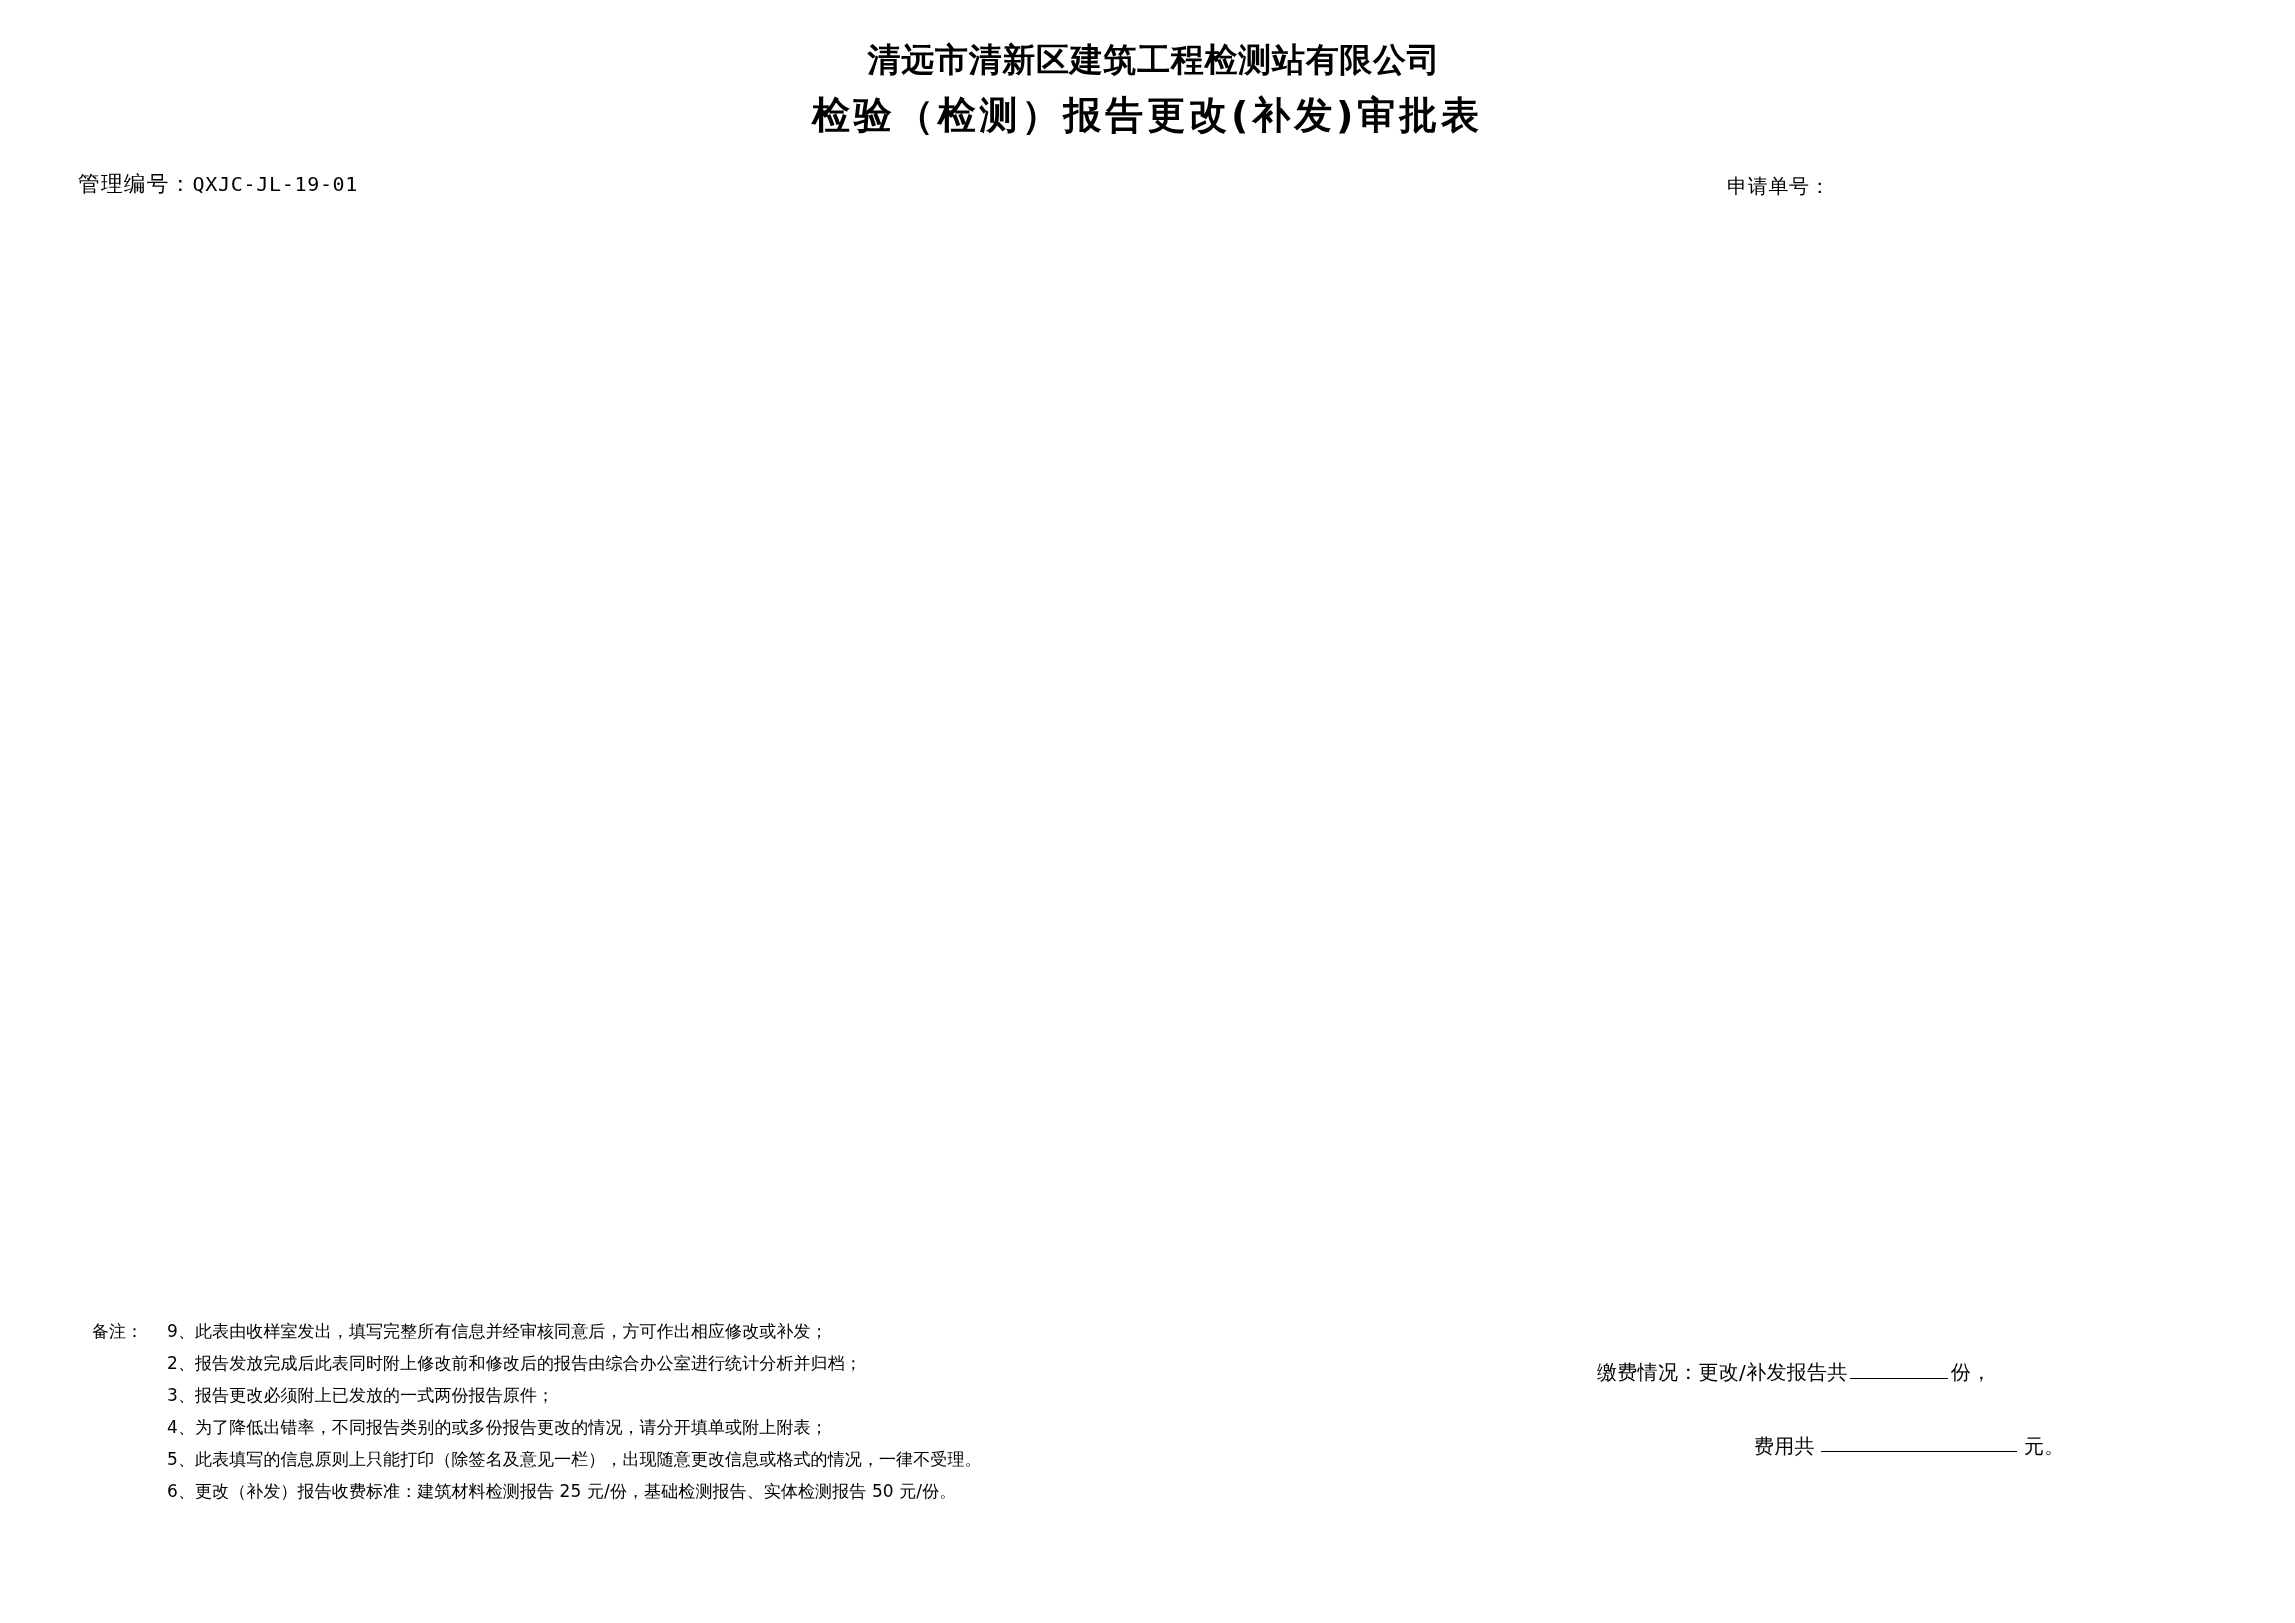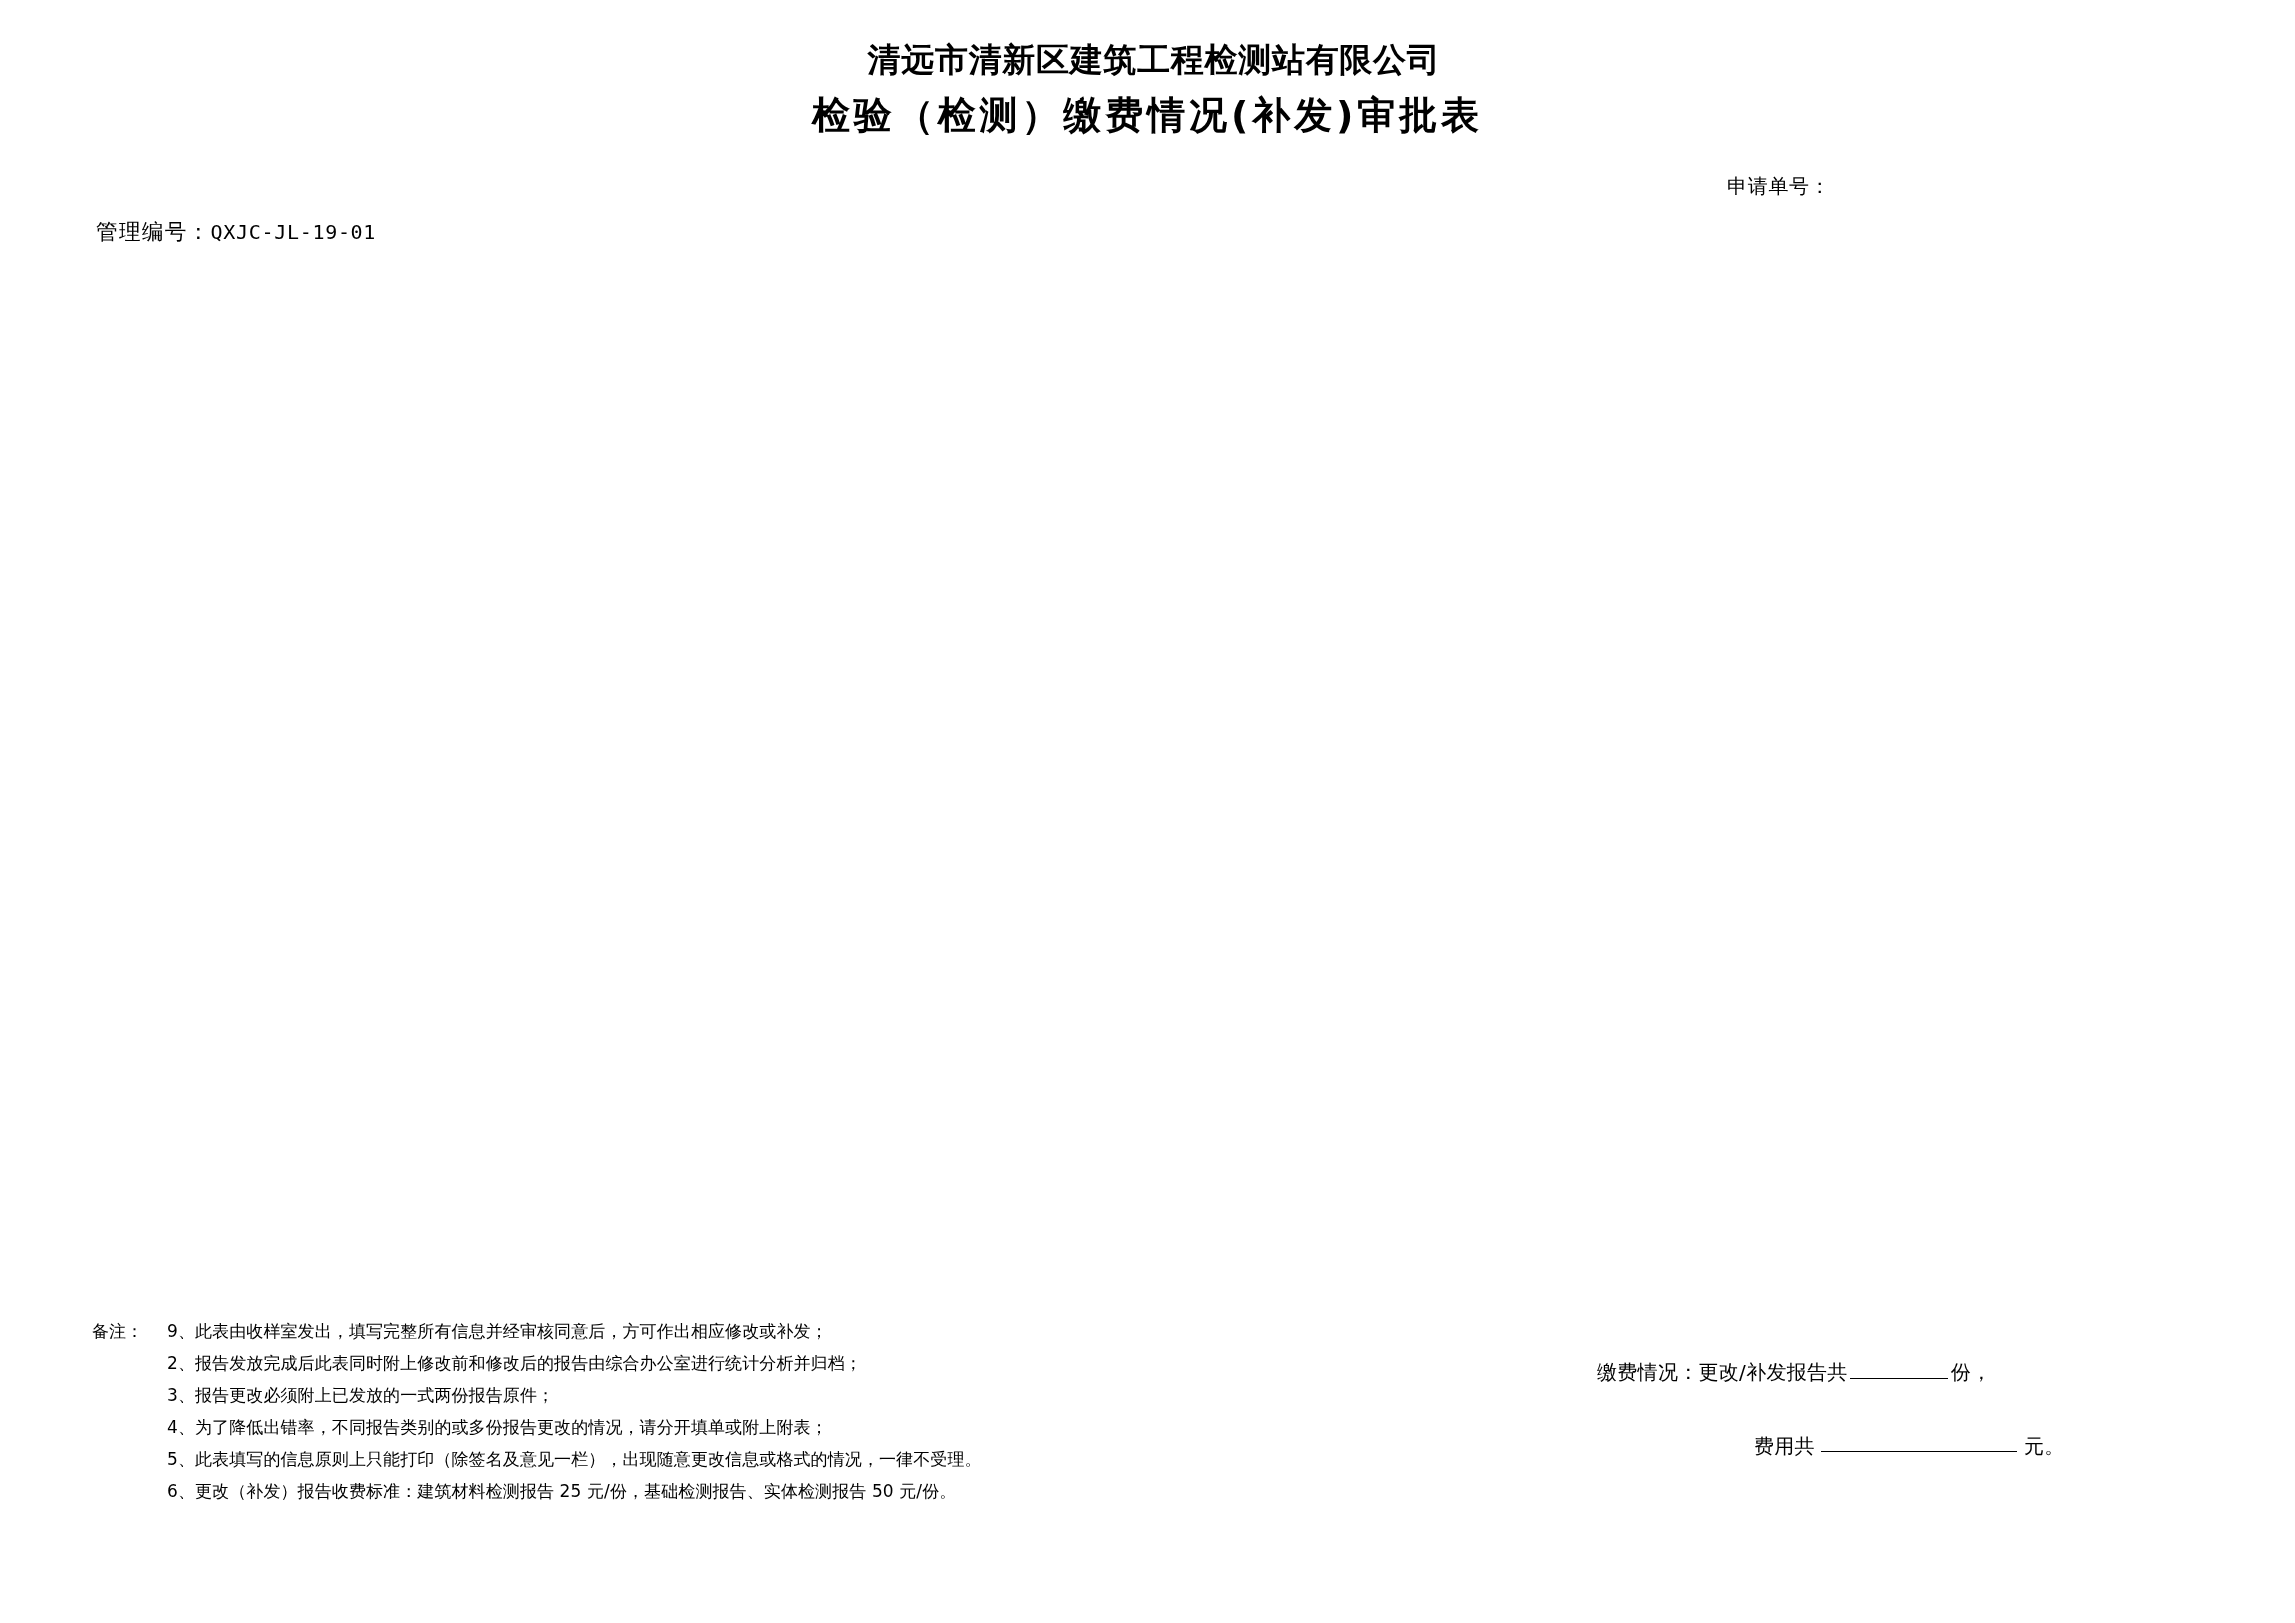--- a/index.html
+++ b/index.html
@@ -50,27 +50,26 @@
   
   .meta-row {
     position: absolute;
     top: 169px;
     left: 0;
     width: 100%;
     height: 33px;
   }
   .meta-left {
     position: absolute;
-    left: 96px;
+    left: 78px;
     top: 0;
     font-size: 21.6px;
     letter-spacing: 1.3px;
     white-space: nowrap;
     font-family: "DejaVu Sans", "Liberation Sans", sans-serif;
-    margin-top: 48px;
   }
   .meta-left .code {
     font-family: "DejaVu Sans Mono", "Liberation Mono", monospace;
     font-size: 20px;
     letter-spacing: 0.7px;
   }
   .meta-right {
     position: absolute;
     left: 1708px;
     top: 3.9px;
@@ -153,21 +152,21 @@
     margin: 0 6.5px;
   }
 </style>
 </head>
 <body>
 
 <div class="page">
 
   <div class="header">
     <div class="company-name">清远市清新区建筑工程检测站有限公司</div>
-    <div class="doc-title">检验（检测）缴费情况(补发)审批表</div>
+    <div class="doc-title">检验（检测）报告更改(补发)审批表</div>
   </div>
 
   <div class="meta-row">
     <div class="meta-left">
       <span>管理编号：</span><span class="code">QXJC-JL-19-01</span>
     </div>
     <div class="meta-right">申请单号：</div>
   </div>
 
   <div class="form-body"></div>

